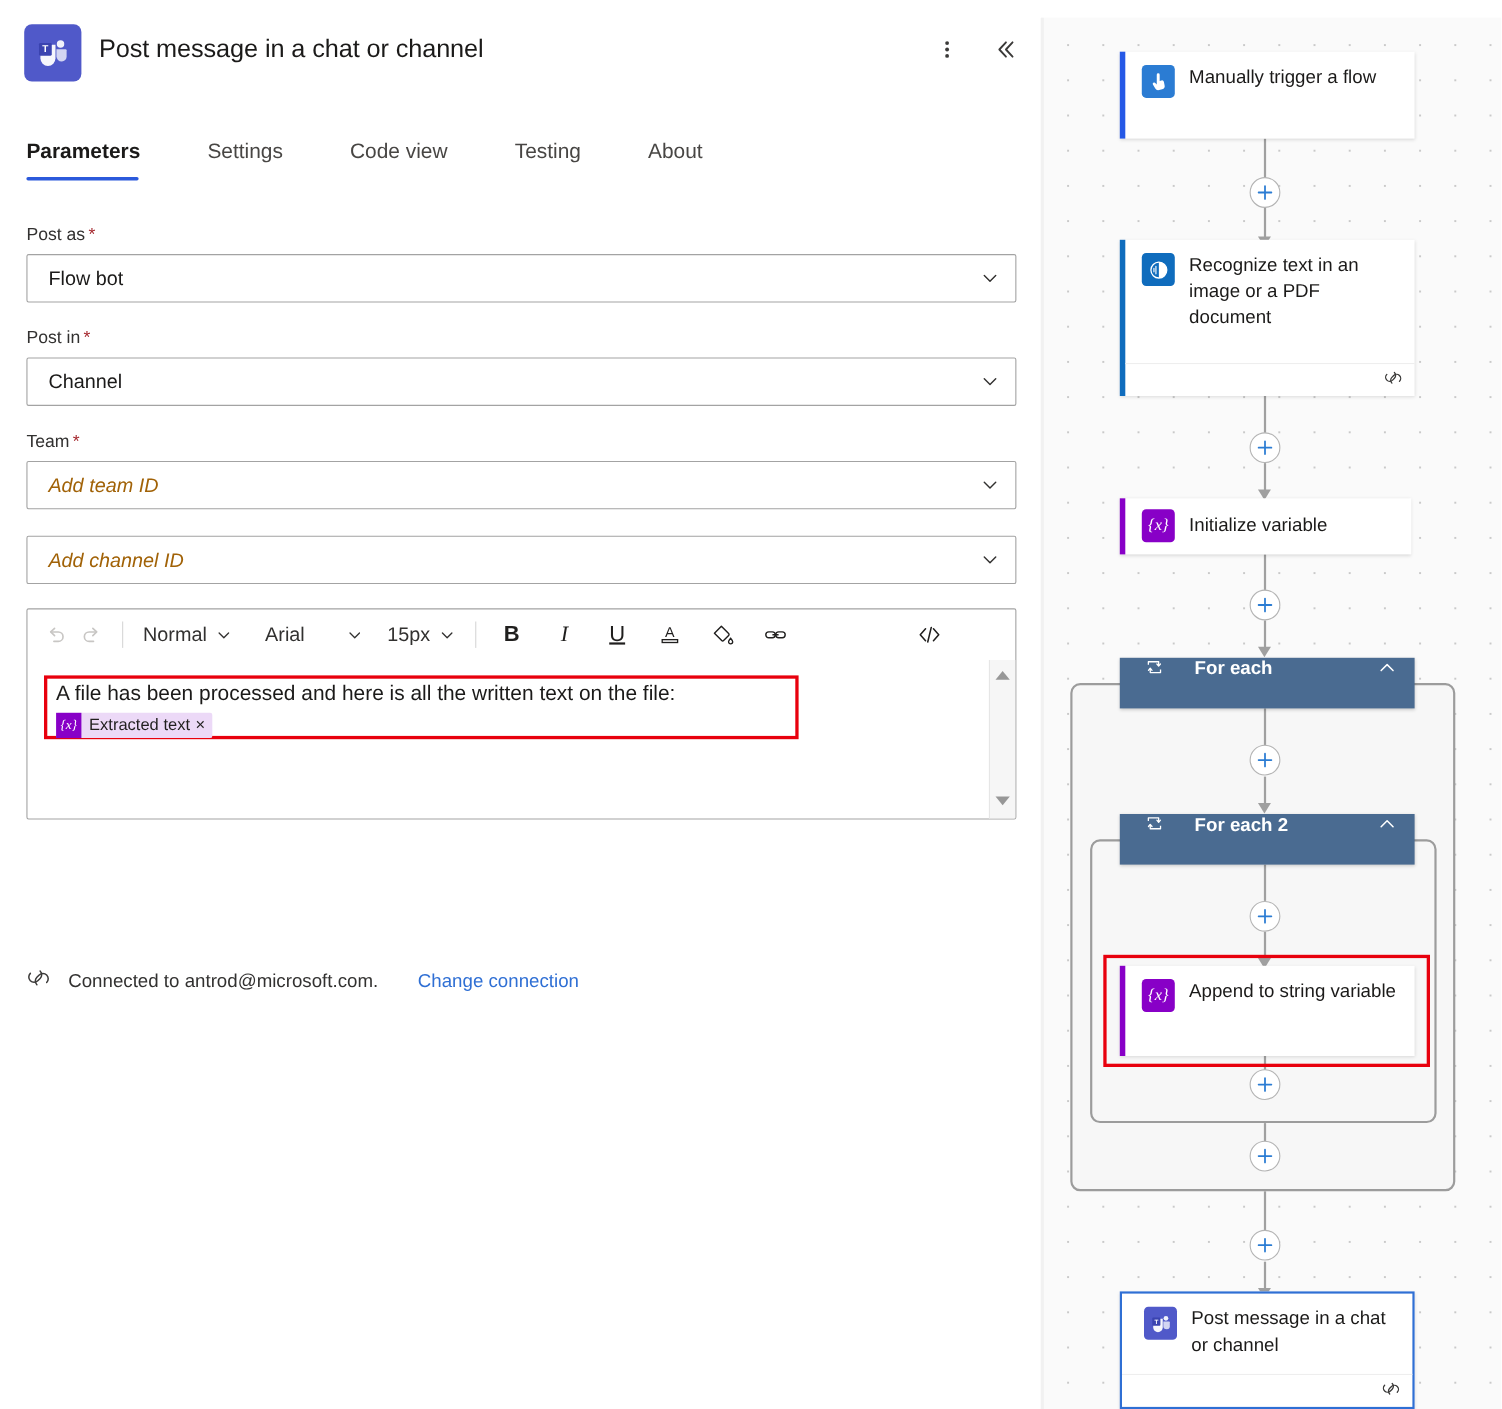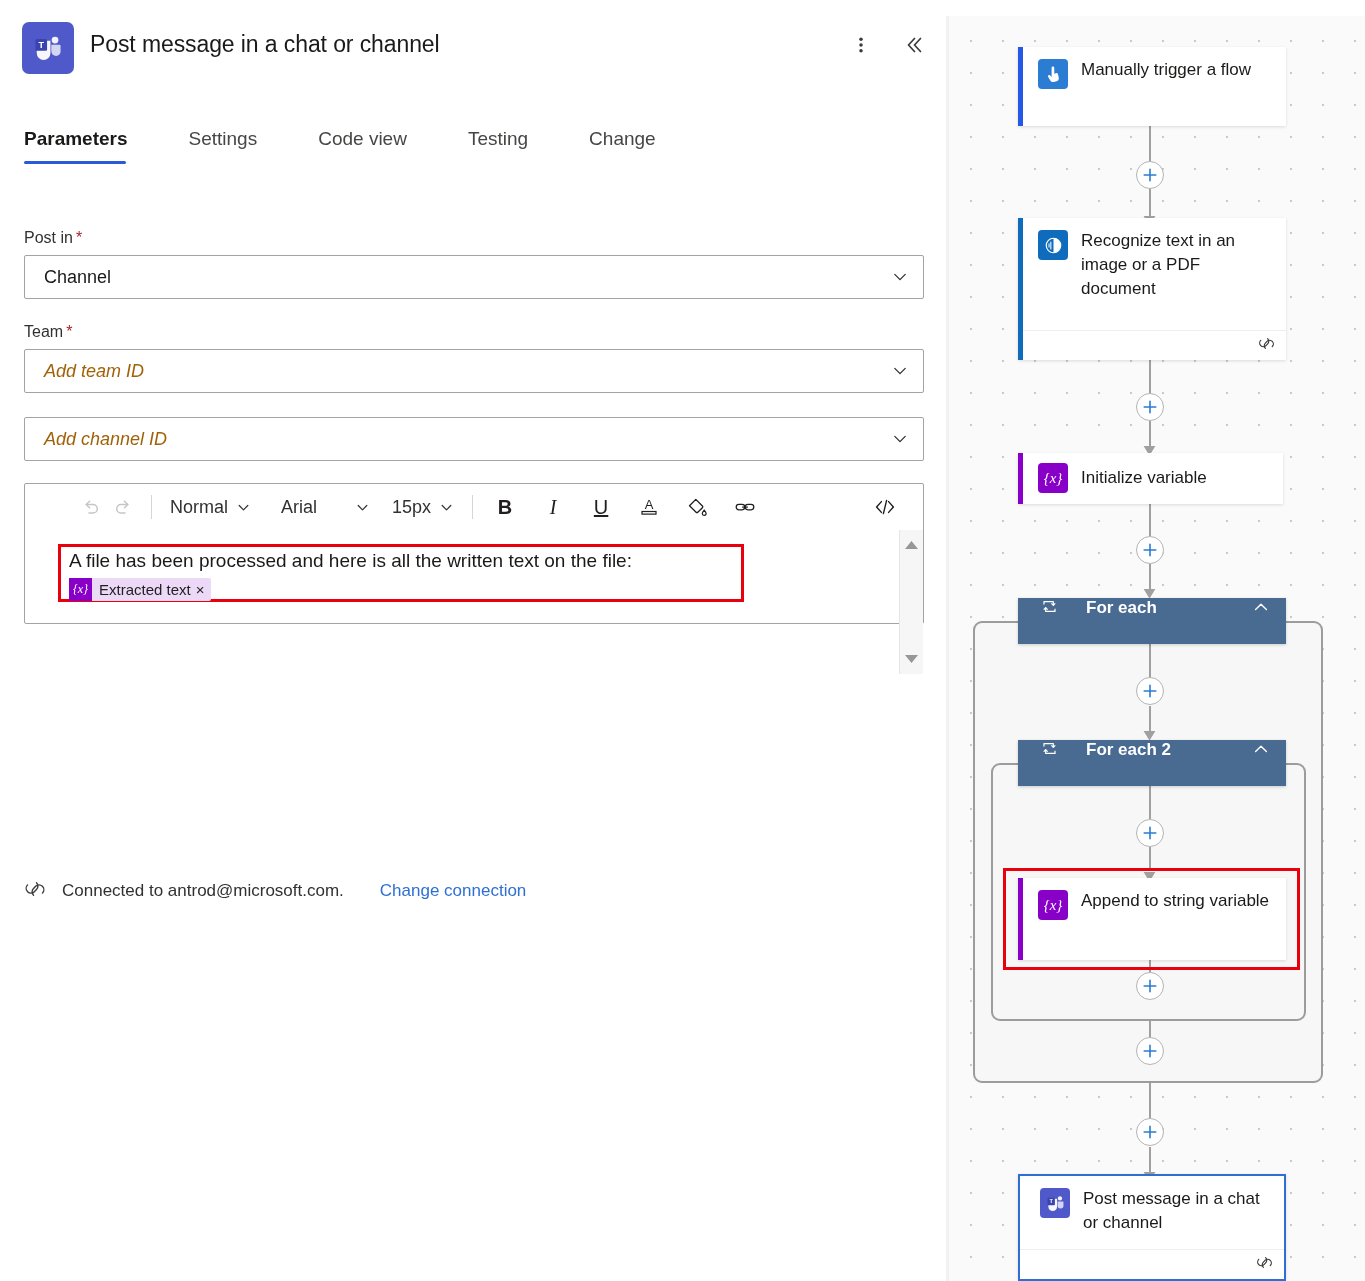--- a/index.html
+++ b/index.html
@@ -73,22 +73,22 @@
   .control .caret {
     position: absolute; right: 14px; top: 50%; transform: translateY(-50%);
     width: 18px; height: 18px; display: flex; align-items: center; justify-content: center;
   }
   .spacer-22 { height: 22px; }
   .spacer-24 { height: 24px; }
 
   
   #message-label { margin-top: 0; }
   #editor-box {
-    position: relative; margin-left: 24px; width: 900px; height: 141px;
-    border: 1px solid #a3a3a3; background: #fff; border-radius: 2px; padding-left: 40px;
+    position: relative; margin-left: 24px; width: 900px; height: 192px;
+    border: 1px solid #a3a3a3; background: #fff; border-radius: 2px;
   }
   #editor-toolbar {
     position: relative; height: 46px; display: flex; align-items: center;
     padding-left: 10px;
   }
   .tb-btn {
     width: 32px; height: 32px; display: flex; align-items: center;
     justify-content: center; cursor: pointer;
   }
   .tb-sep {
@@ -98,21 +98,21 @@
     display: flex; align-items: center; cursor: pointer; height: 32px;
     color: #323130; font-size: 18px; white-space: nowrap;
   }
   .tb-dd .dd-caret { margin-left: 8px; display: flex; align-items: center; }
 
   #editor-body {
     position: absolute; left: 0; top: 46px; width: 898px; height: 144px;
   }
   #msg-redbox {
     position: absolute; left: 15px; top: 14px; width: 686px; height: 58px;
-    border: 3px solid #e8000d; background: #fff; margin-left: 18px;
+    border: 3px solid #e8000d; background: #fff;
   }
   #msg-line1 {
     position: absolute; left: 8px; top: 3px; font-size: 19px; color: #1b1a19;
     white-space: nowrap;
   }
   #token-chip {
     position: absolute; left: 8px; top: 31px; height: 23px;
     display: inline-flex; align-items: center; background: #ecd9f7;
     border-radius: 2px;
   }
@@ -239,25 +239,36 @@
           <path d="M19.5 6.5 L13.5 13 L19.5 19.5" fill="none" stroke="#3b3a39" stroke-width="1.7" stroke-linecap="round" stroke-linejoin="round"></path>
         </svg>
       </div>
     </div>
 
     <div id="tabs">
       <div class="tab active">Parameters</div>
       <div class="tab">Settings</div>
       <div class="tab">Code view</div>
       <div class="tab">Testing</div>
-      <div class="tab">Change</div>
+      <div class="tab">About</div>
     </div>
 
     <div id="form">
 
+      <div class="field">
+        <span class="field-label"><span>Post as</span><span class="req">*</span></span>
+        <div class="control">
+          <span class="value">Flow bot</span>
+          <span class="caret">
+            <svg width="18" height="18" viewBox="0 0 18 18">
+                <path d="M3.8 6.4 L9 11.6 L14.2 6.4" fill="none" stroke="#323130" stroke-width="1.3" stroke-linecap="round" stroke-linejoin="round"></path>
+              </svg>
+          </span>
+        </div>
+      </div>
       <div class="spacer-24"></div>
 
       <div class="field">
         <span class="field-label"><span>Post in</span><span class="req">*</span></span>
         <div class="control">
           <span class="value">Channel</span>
           <span class="caret">
             <svg width="18" height="18" viewBox="0 0 18 18">
                 <path d="M3.8 6.4 L9 11.6 L14.2 6.4" fill="none" stroke="#323130" stroke-width="1.3" stroke-linecap="round" stroke-linejoin="round"></path>
               </svg>

